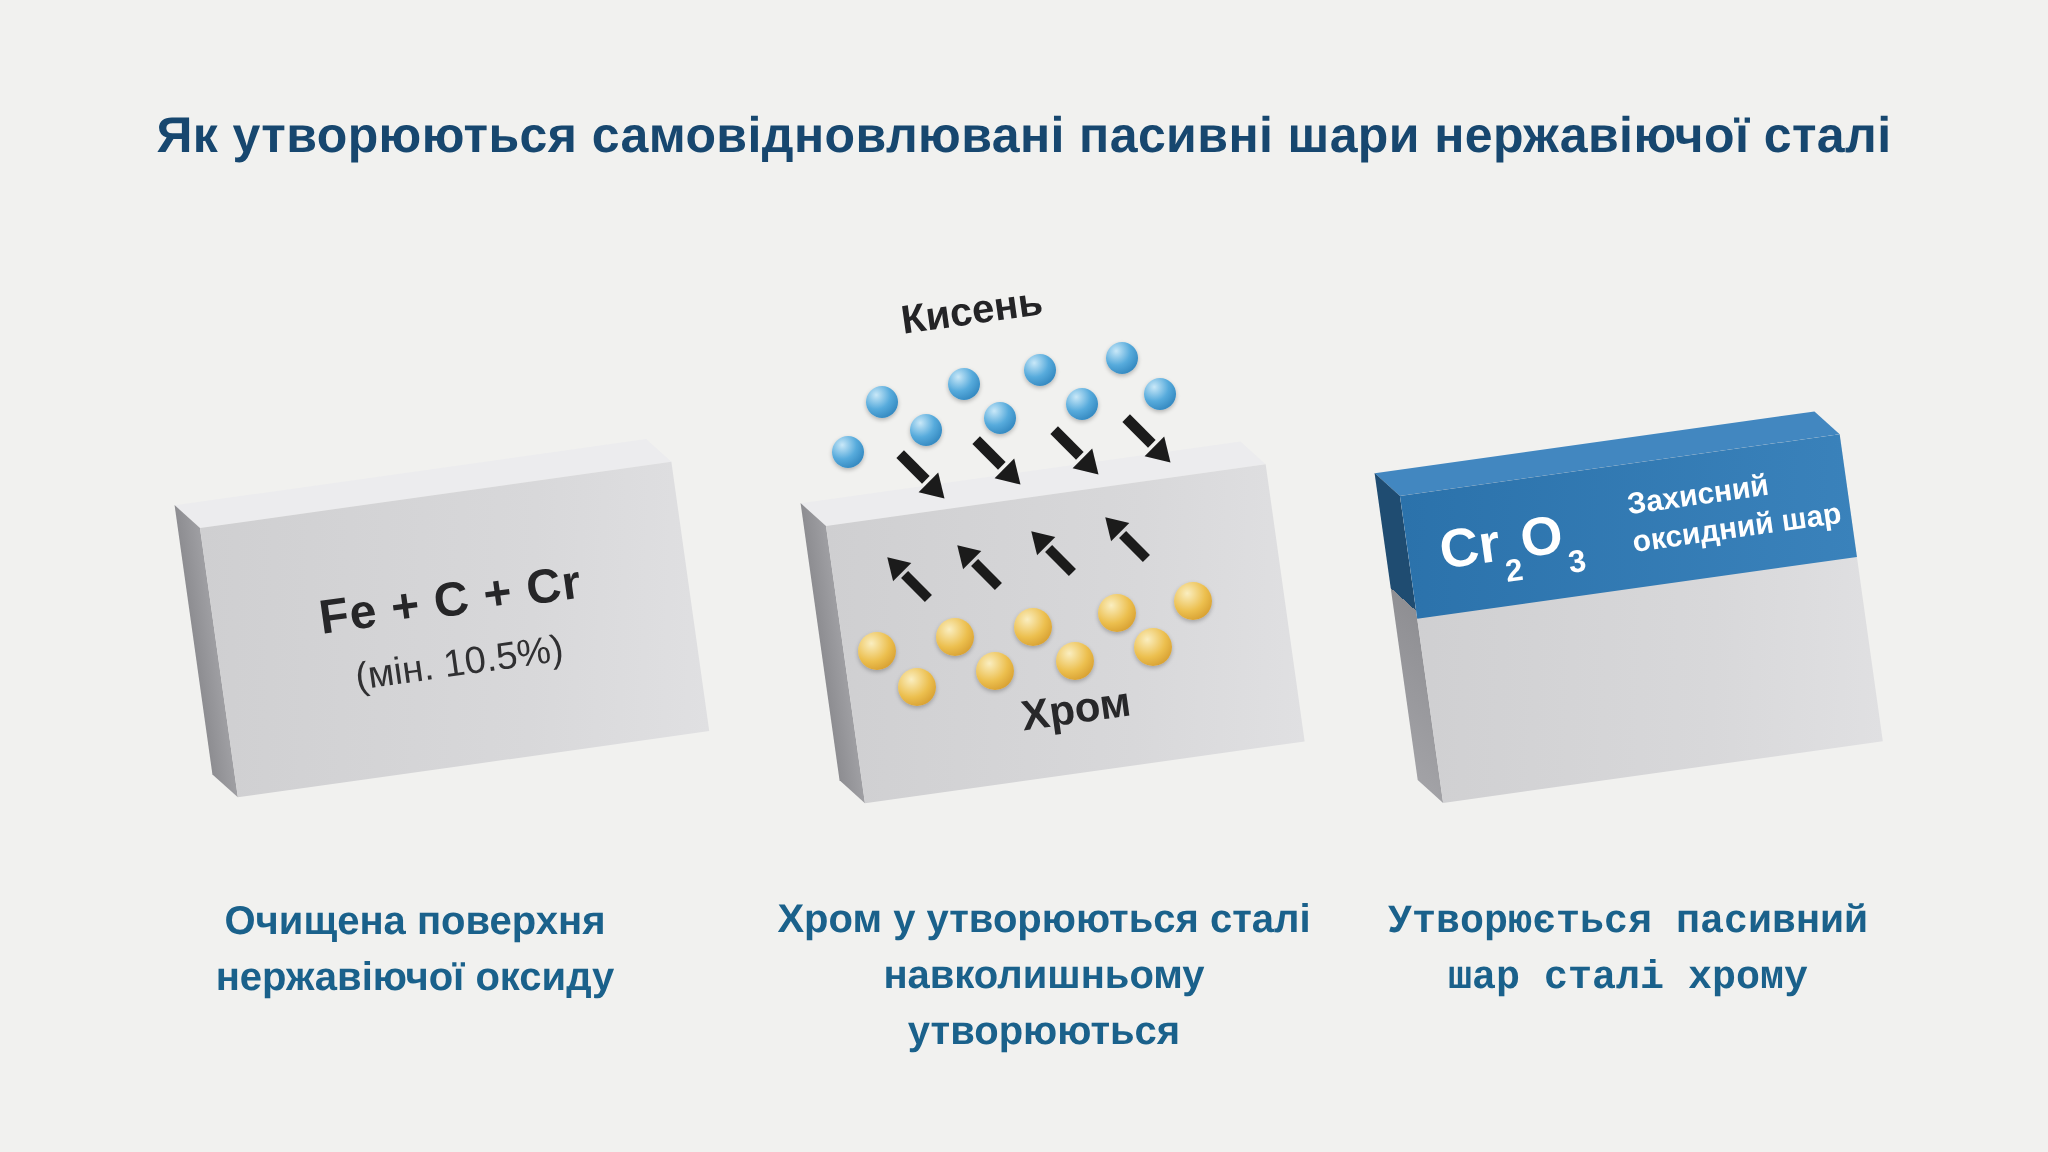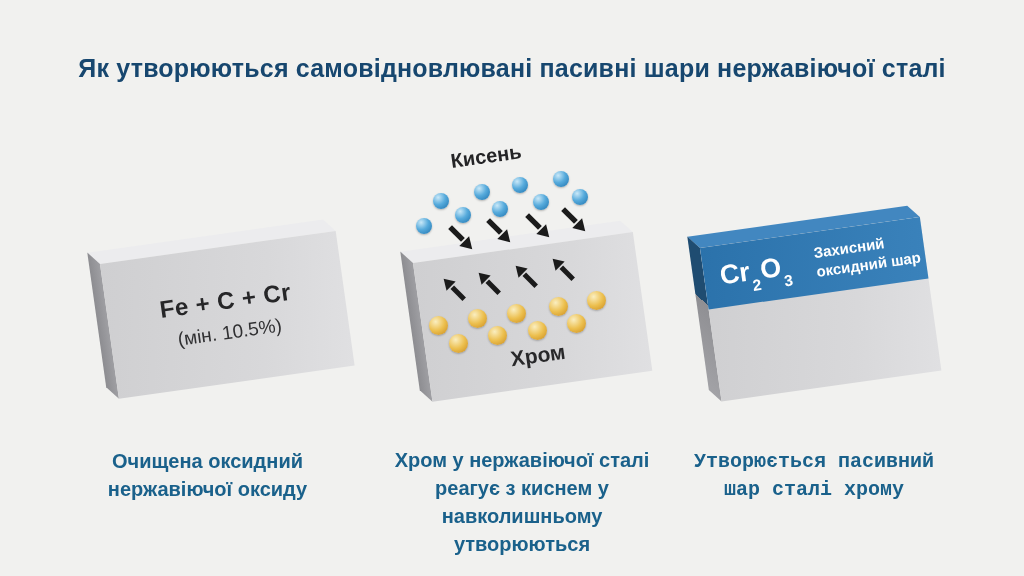--- a/index.html
+++ b/index.html
@@ -145,26 +145,25 @@
   <svg class="arrow" style="left:514px;top:264px" width="26" height="26" viewBox="0 0 24 24">
       <path d="M20.5 20.5 L9.5 9.5" stroke="#1b1b1b" stroke-width="4.6" fill="none"></path>
       <polygon points="1.5,1.5 4.2,12.6 12.6,4.2" fill="#1b1b1b"></polygon>
     </svg>
   <svg class="arrow" style="left:551px;top:257px" width="26" height="26" viewBox="0 0 24 24">
       <path d="M20.5 20.5 L9.5 9.5" stroke="#1b1b1b" stroke-width="4.6" fill="none"></path>
       <polygon points="1.5,1.5 4.2,12.6 12.6,4.2" fill="#1b1b1b"></polygon>
     </svg>
 
   <div class="caption caption-1">
-    <div>Очищена оксидний</div>
+    <div>Очищена поверхня</div>
     <div>нержавіючої оксиду</div>
   </div>
   <div class="caption caption-2">
-    <div>Хром у нержавіючої сталі</div>
-    <div>реагує з киснем у</div>
+    <div>Хром у утворюються сталі</div>
     <div>навколишньому утворюються</div>
   </div>
   <div class="caption caption-3">
     <div>Утворюється пасивний</div>
     <div>шар сталі хрому</div>
   </div>
 
 </div>
 
 </body></html>

